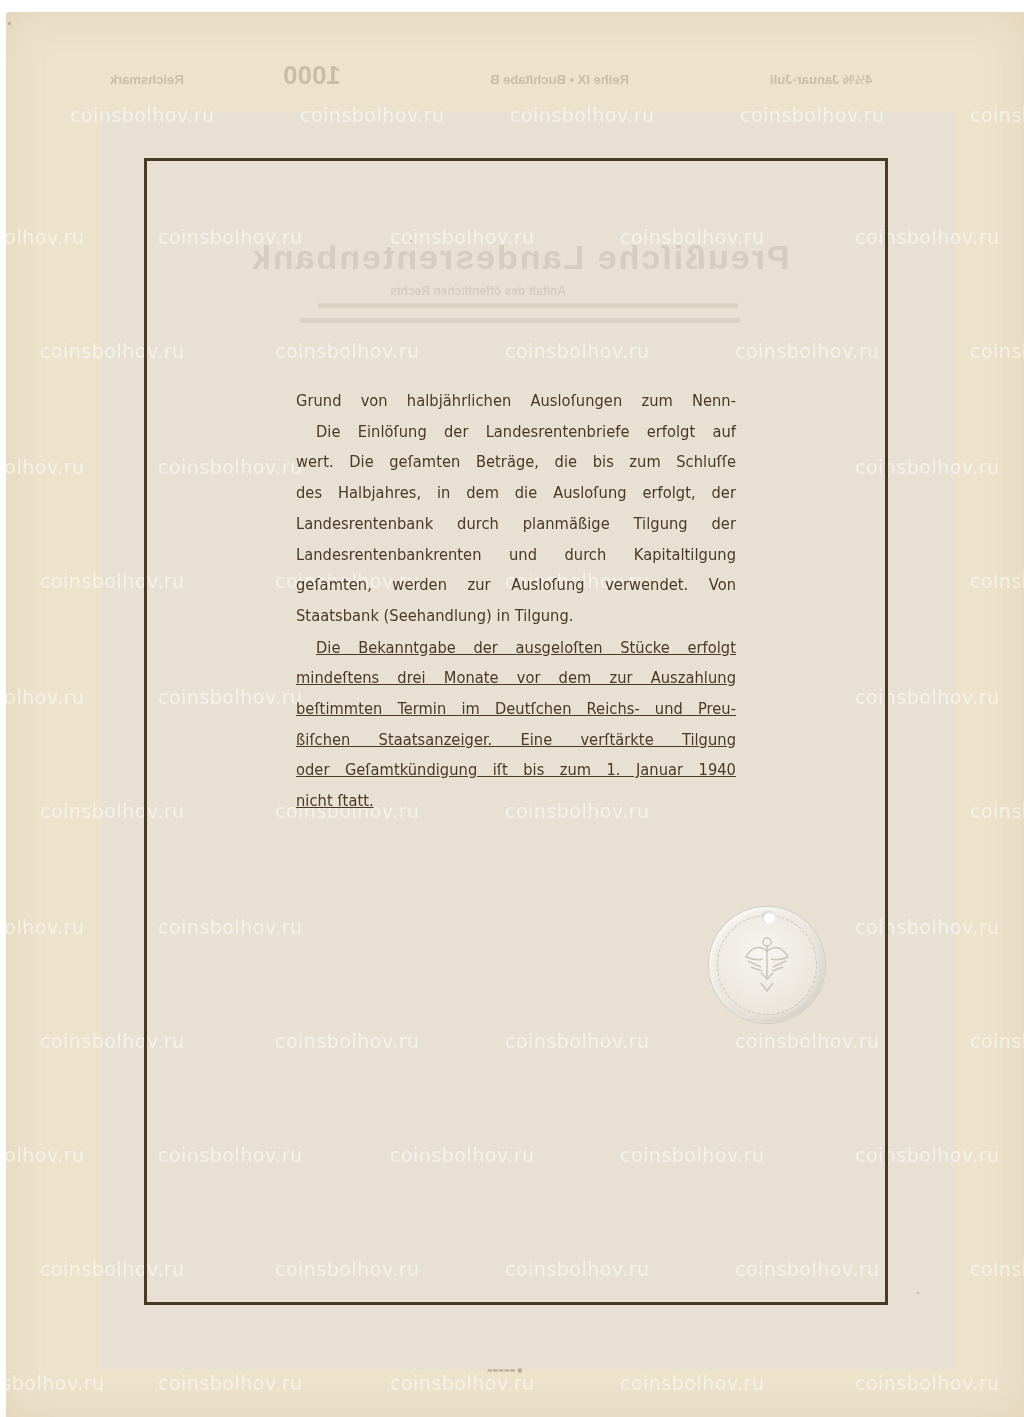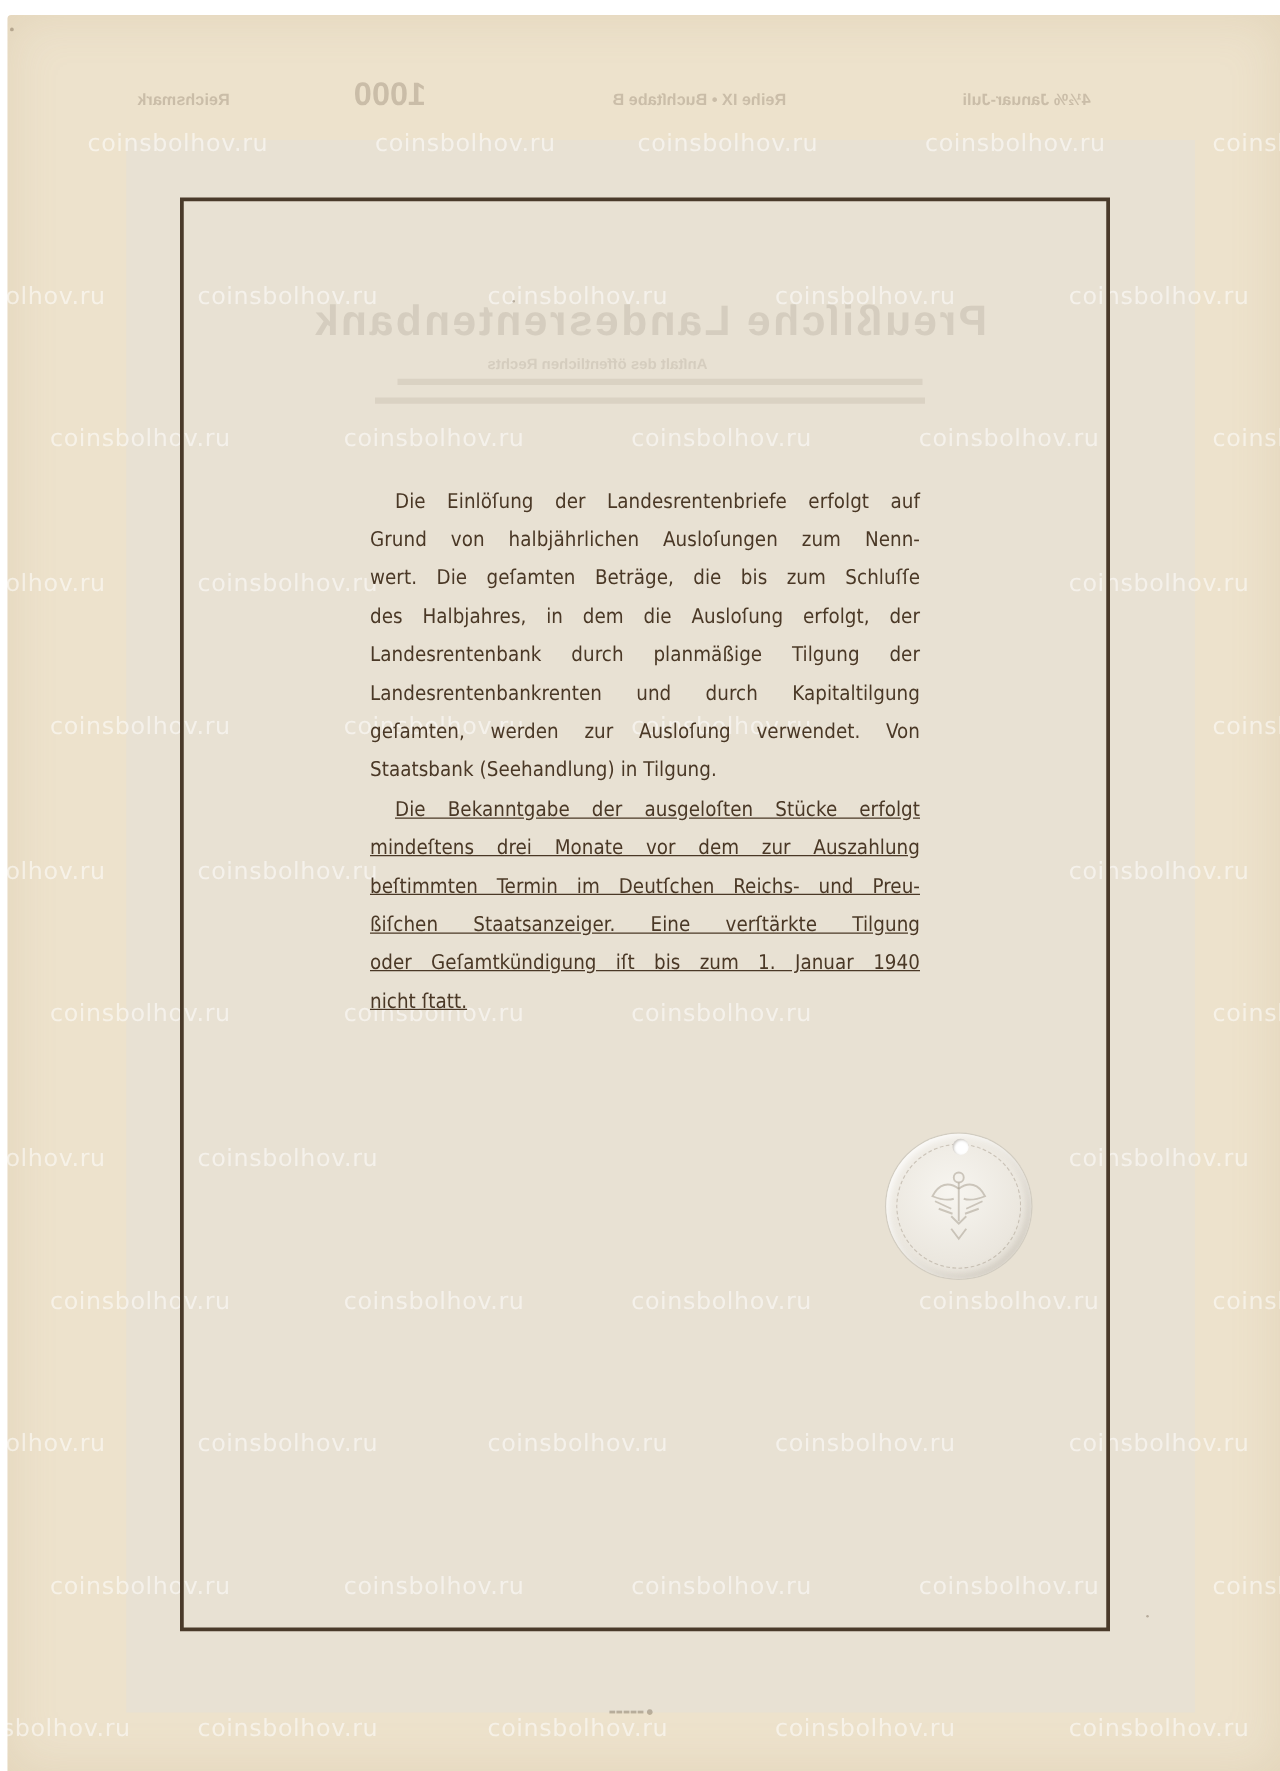--- a/index.html
+++ b/index.html
@@ -242,22 +242,22 @@
 <div class="watermark" style="left:-40px; top:1372px;">coinsbolhov.ru</div>
 <div class="watermark" style="left:158px; top:1372px;">coinsbolhov.ru</div>
 <div class="watermark" style="left:390px; top:1372px;">coinsbolhov.ru</div>
 <div class="watermark" style="left:620px; top:1372px;">coinsbolhov.ru</div>
 <div class="watermark" style="left:855px; top:1372px;">coinsbolhov.ru</div>
 
 <div class="frame"></div>
 
 <div class="text-block">
   <p class="para">
+    <span class="para-line">Grund von halbjährlichen Ausloſungen zum Nenn-</span>
     <span class="para-line indent">Die Einlöſung der Landesrentenbriefe erfolgt auf</span>
-    <span class="para-line">Grund von halbjährlichen Ausloſungen zum Nenn-</span>
     <span class="para-line">wert.  Die geſamten Beträge, die bis zum Schluſſe</span>
     <span class="para-line">des Halbjahres, in dem die Ausloſung erfolgt, der</span>
     <span class="para-line">Landesrentenbank durch planmäßige Tilgung der</span>
     <span class="para-line">Landesrentenbankrenten und durch Kapitaltilgung</span>
     <span class="para-line">geſamten, werden zur Ausloſung verwendet.  Von</span>
     <span class="para-line last">Staatsbank (Seehandlung) in Tilgung.</span>
   </p>
   <p class="para">
     <span class="para-line indent">Die Bekanntgabe der ausgeloſten Stücke erfolgt</span>
     <span class="para-line">mindeſtens drei Monate vor dem zur Auszahlung</span>

